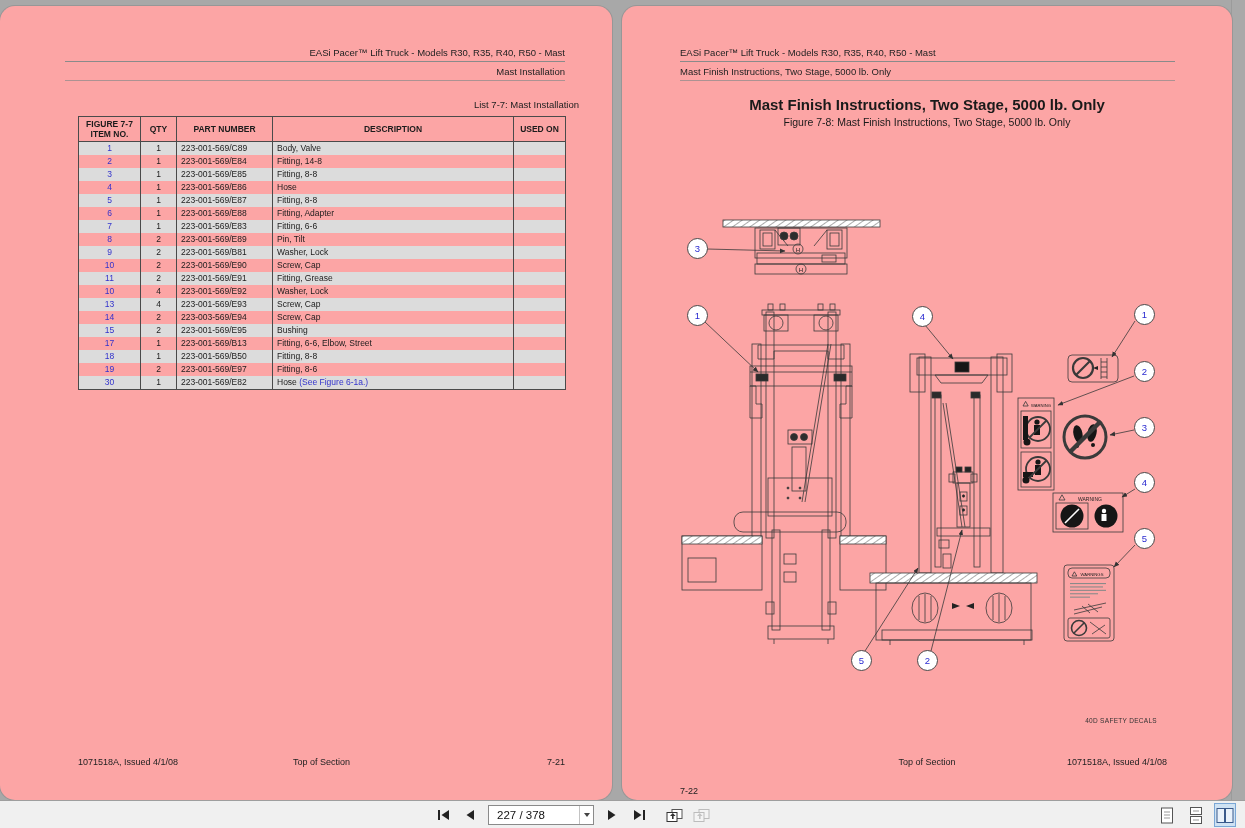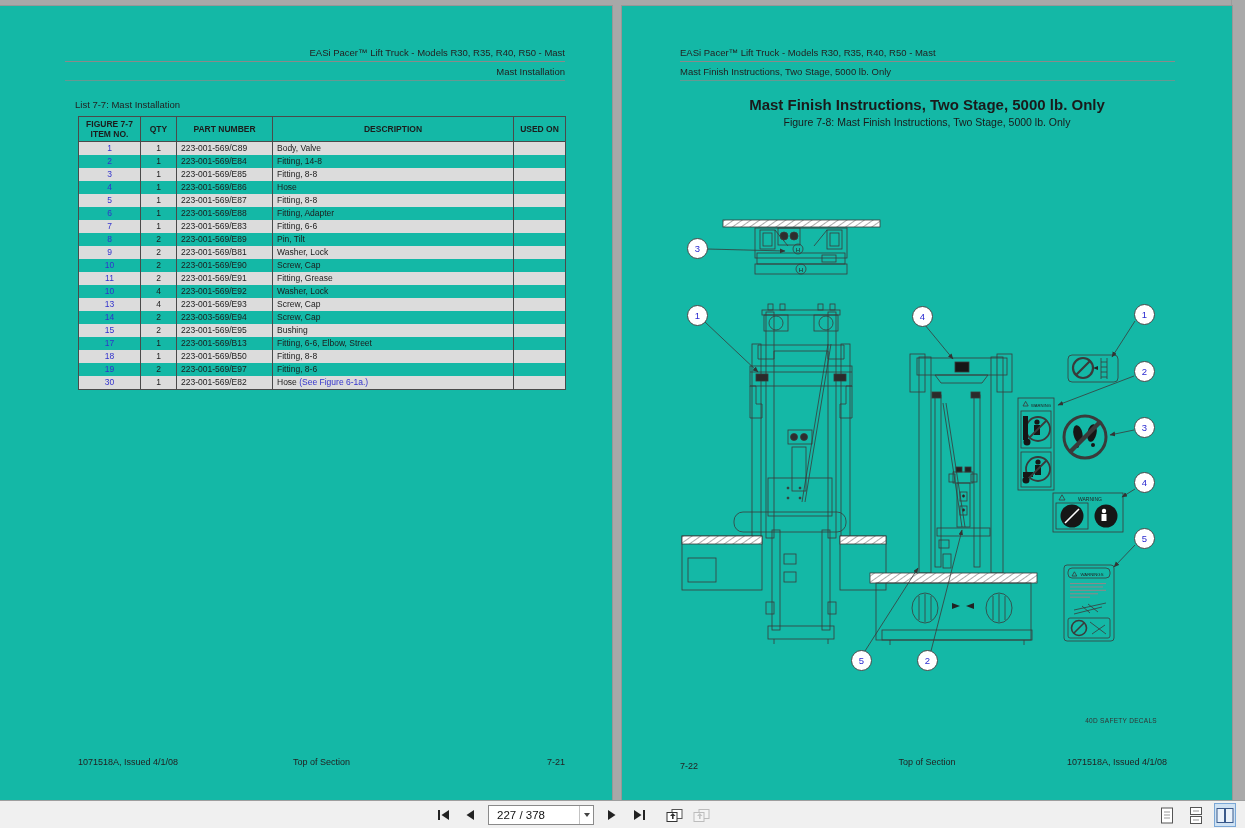--- a/index.html
+++ b/index.html
@@ -2,27 +2,27 @@
 <html><head>
 <meta charset="utf-8">
 <style>
   html,body{margin:0;padding:0;background:#a8a8a8;}
   #screen{position:relative;width:1245px;height:828px;background:#a8a8a8;overflow:hidden;
           font-family:"Liberation Sans",sans-serif;color:#1f1f1f;}
   
   .top-strip{position:absolute;left:0;top:0;width:1245px;height:6px;background:#a8a8a8;}
   .scroll-track{position:absolute;right:0;top:0;width:13px;height:800px;background:#a9a9a9;border-left:1px solid #9b9b9b;}
   
-  .page{position:absolute;top:6px;height:794px;background:#14b8a6;box-shadow:0 0 0 1px #979797;}
+  .page{position:absolute;top:6px;height:794px;background:#fca5a5;box-shadow:0 0 0 1px #979797;border-radius:15px;}
   #page-left{left:0;width:612px;}
   #page-right{left:622px;width:610px;}
   .hdr{position:absolute;font-size:9.5px;color:#222;white-space:nowrap;}
   .rule{position:absolute;height:1px;background:#8a8a8a;}
   
-  .list-title{position:absolute;left:75px;width:487px;top:93px;text-align:left;font-size:9.5px;color:#222;}
+  .list-title{position:absolute;left:92px;width:487px;top:93px;text-align:right;font-size:9.5px;color:#222;}
   #parts-table{position:absolute;left:78px;top:110px;width:487px;border-collapse:collapse;table-layout:fixed;
                font-size:8.5px;color:#1c1c1c;border:1px solid #4a4a4a;}
   #parts-table th{border-left:1px solid #4a4a4a;border-bottom:1px solid #4a4a4a;font-weight:bold;
                   font-size:8.5px;line-height:10px;height:24px;text-align:center;padding:0 6px;}
   #parts-table td{border-left:1px solid #4a4a4a;height:13px;line-height:13px;padding:0 4px;
                   white-space:nowrap;overflow:hidden;}
   #parts-table th:first-child,#parts-table td:first-child{border-left:none;}
   #parts-table tbody tr:nth-child(odd){background:#dcdcdc;}
   .c-item{text-align:center;}
   .c-qty{text-align:center;}
@@ -458,21 +458,21 @@
     <div class="callout" style="left:229px;top:644px;">5</div>
     <div class="callout" style="left:295px;top:644px;">2</div>
     <div class="callout" style="left:512px;top:298px;">1</div>
     <div class="callout" style="left:512px;top:355px;">2</div>
     <div class="callout" style="left:512px;top:411px;">3</div>
     <div class="callout" style="left:512px;top:466px;">4</div>
     <div class="callout" style="left:512px;top:522px;">5</div>
 
     <div class="safety-caption">40D SAFETY DECALS</div>
 
-    <div class="footer-text" style="left:58px;top:755px;">7-22</div>
+    <div class="footer-text" style="left:58px;top:780px;">7-22</div>
     <div class="footer-text blue" style="left:0;width:610px;text-align:center;top:751px;">Top of Section</div>
     <div class="footer-text" style="right:65px;top:751px;">1071518A, Issued 4/1/08</div>
   </div>
 
   <div id="toolbar">
     <div class="nav">
       <span class="tbtn">
         <svg width="13" height="12" viewBox="0 0 13 12">
           <rect x="1" y="1" width="2" height="10" fill="#222"></rect>
             <path d="M12,1 L4.5,6 L12,11 Z" fill="#222"></path>

